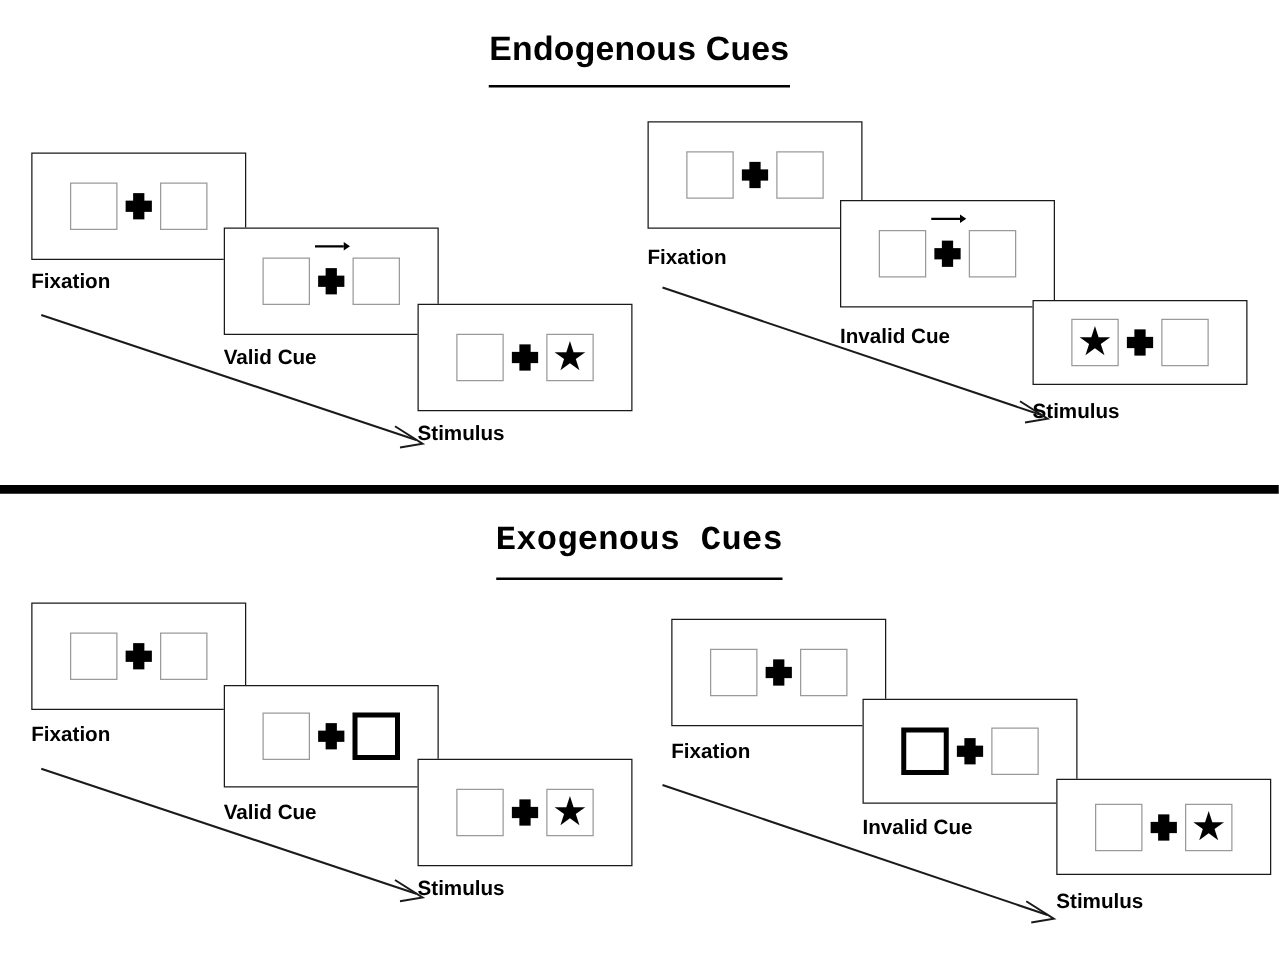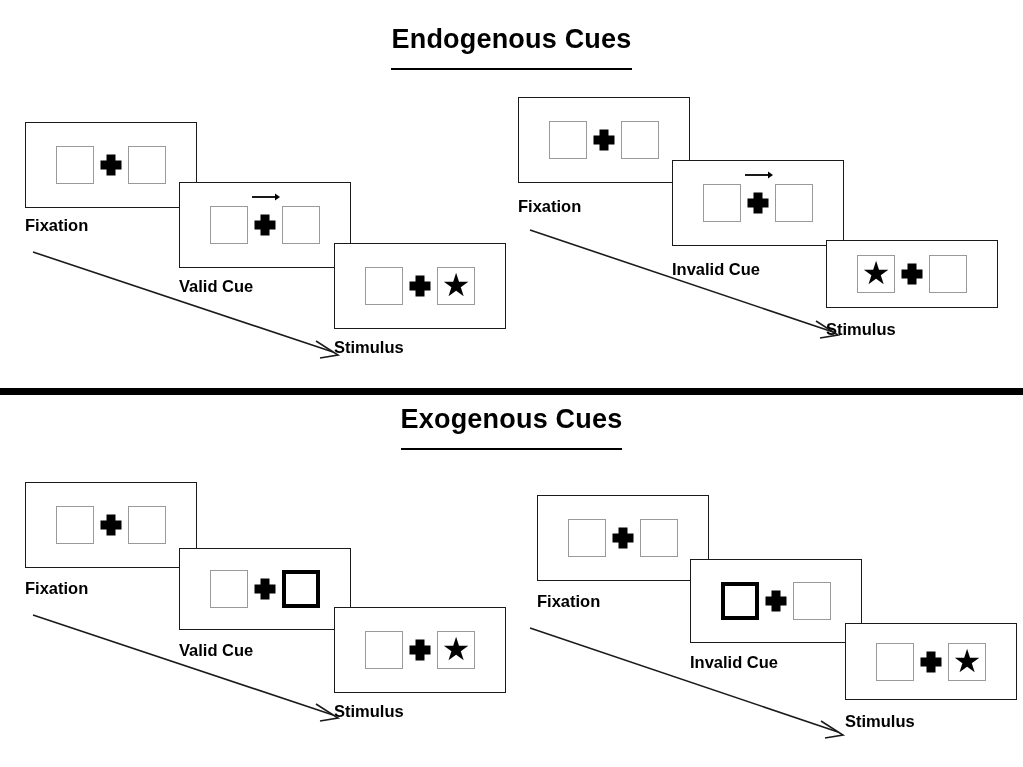--- a/index.html
+++ b/index.html
@@ -217,21 +217,21 @@
 </div>
 <div class="panel-label" style="left:826px; top:320px; width:172px;">Stimulus</div>
 
 <svg class="timeline-arrow" style="left:520px; top:222px; width:340px; height:130px;" viewBox="0 0 340 130">
   <line x1="10" y1="8" x2="313" y2="110" stroke="#1a1a1a" stroke-width="1.6"></line>
   <polyline points="296,99 318,113 300,116" fill="none" stroke="#1a1a1a" stroke-width="1.6"></polyline>
 </svg>
 
 <div class="divider" style="top:388px;"></div>
 
-<div class="section-title" style="top:404px;">
+<div class="section-title" style="top:418px;font-family:Liberation Mono, monospace;">
   <span>Exogenous Cues</span>
 </div>
 
 <div class="frame" style="left:25px; top:482px; width:172px; height:86px;">
   <div class="frame-inner">
     <div class="sq"></div>
     <div class="cross">
       <div class="bar-h"></div>
         <div class="bar-v"></div>
     </div>

